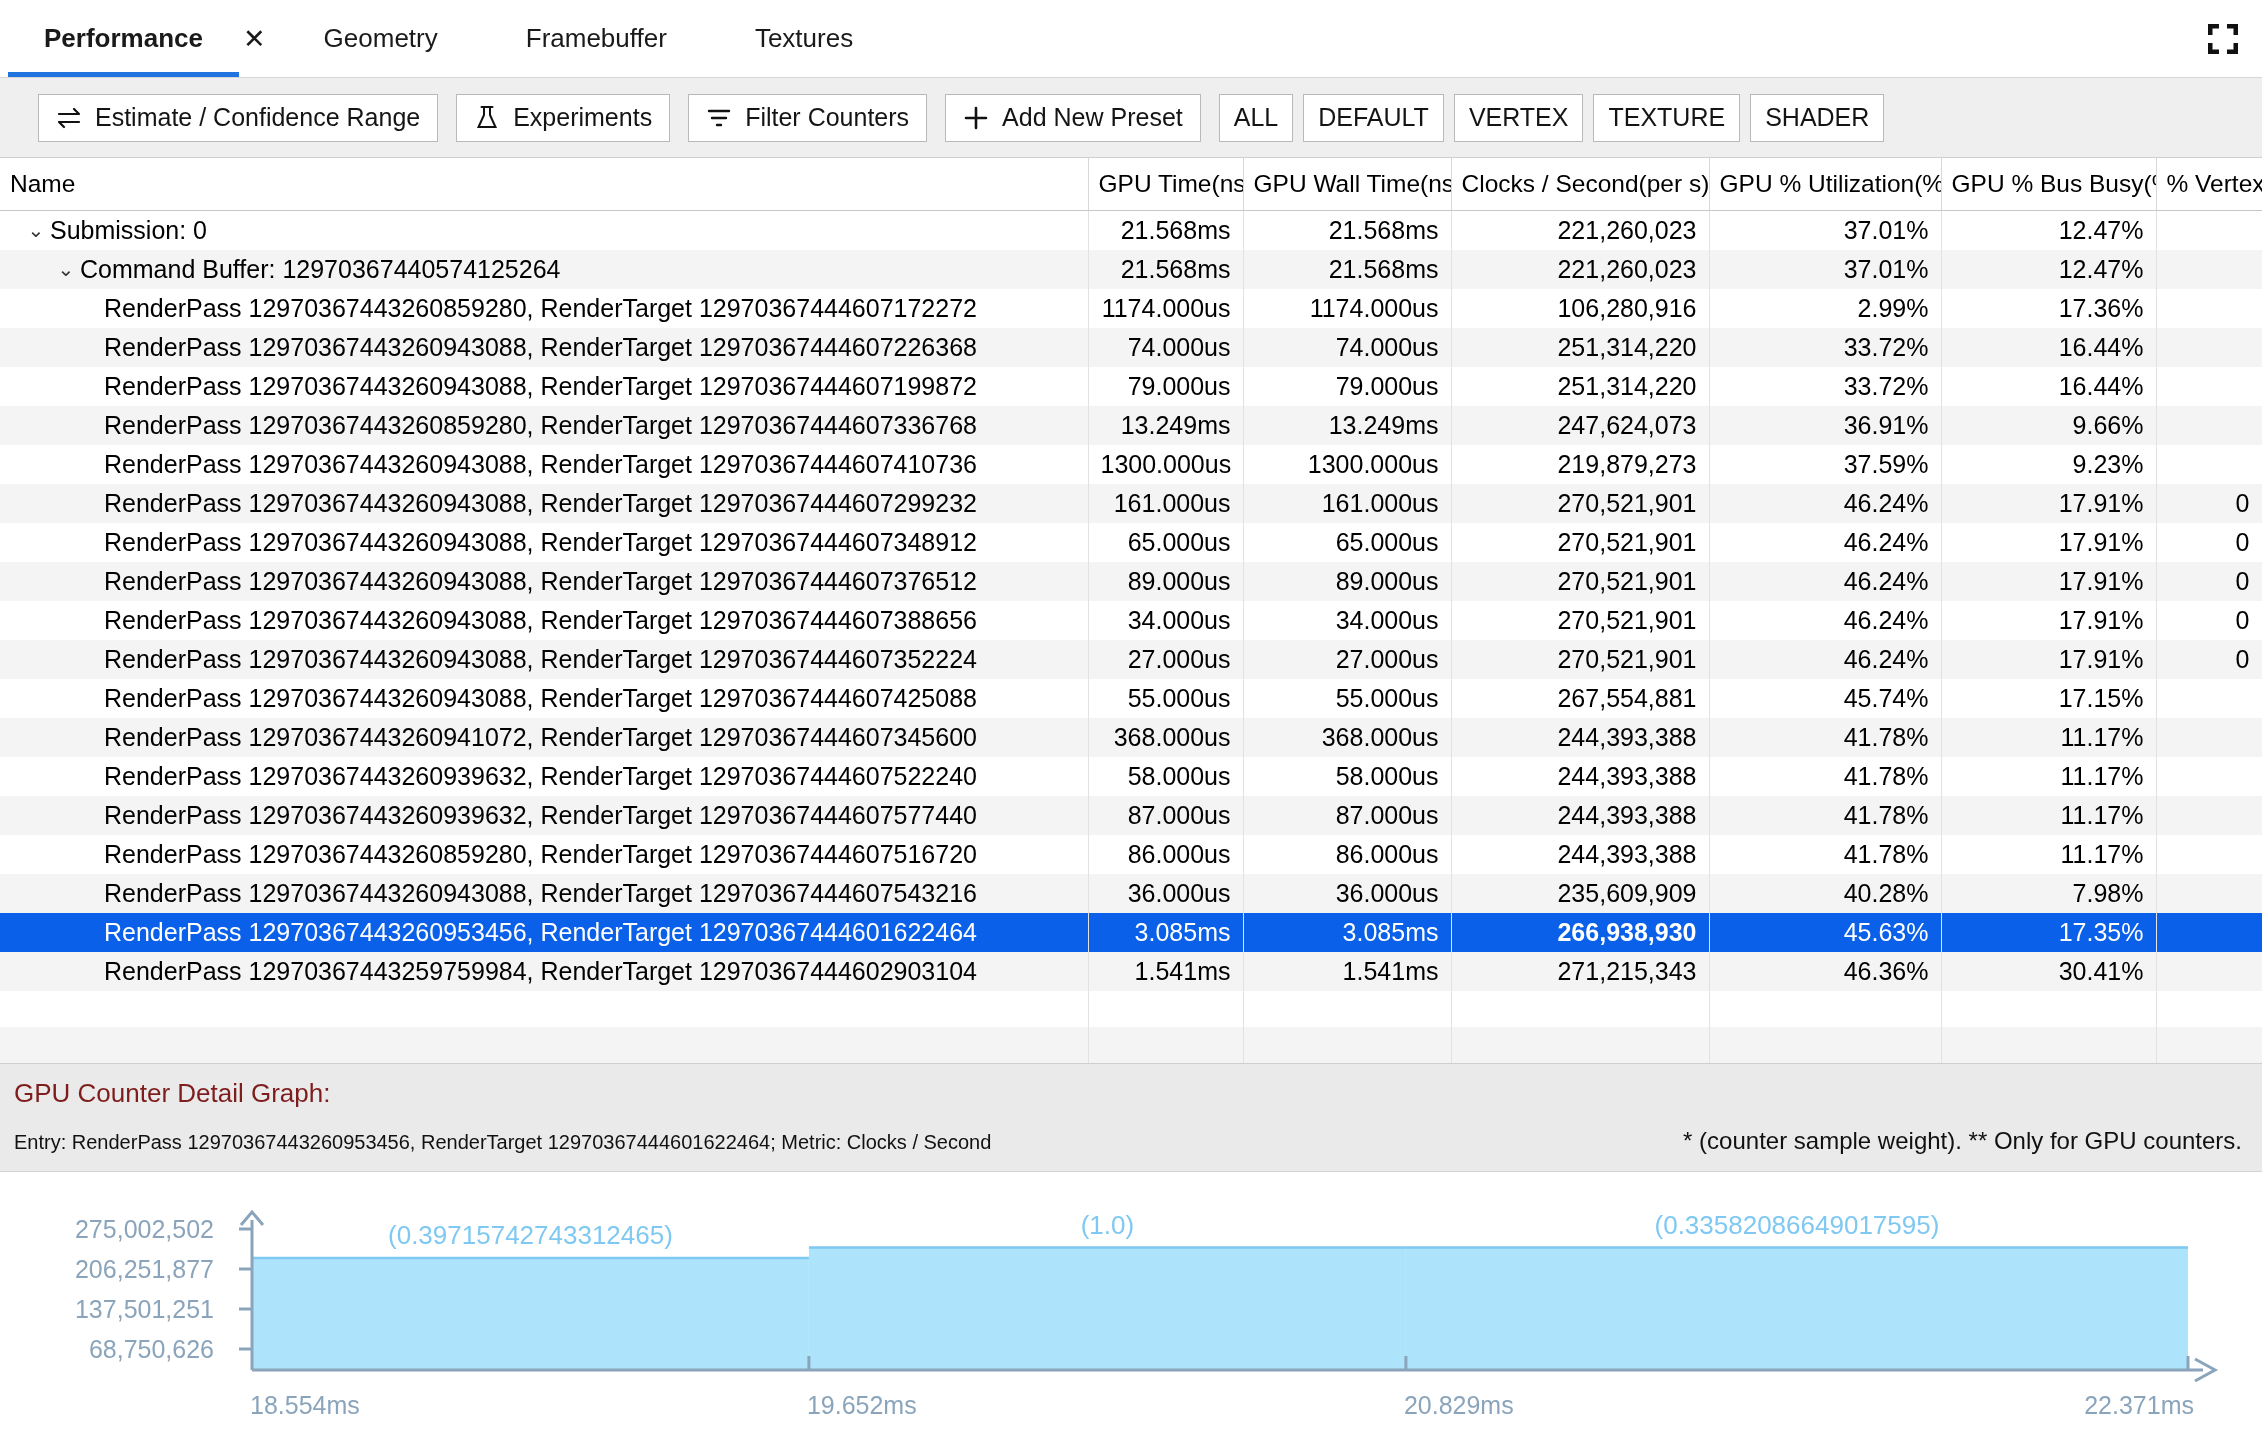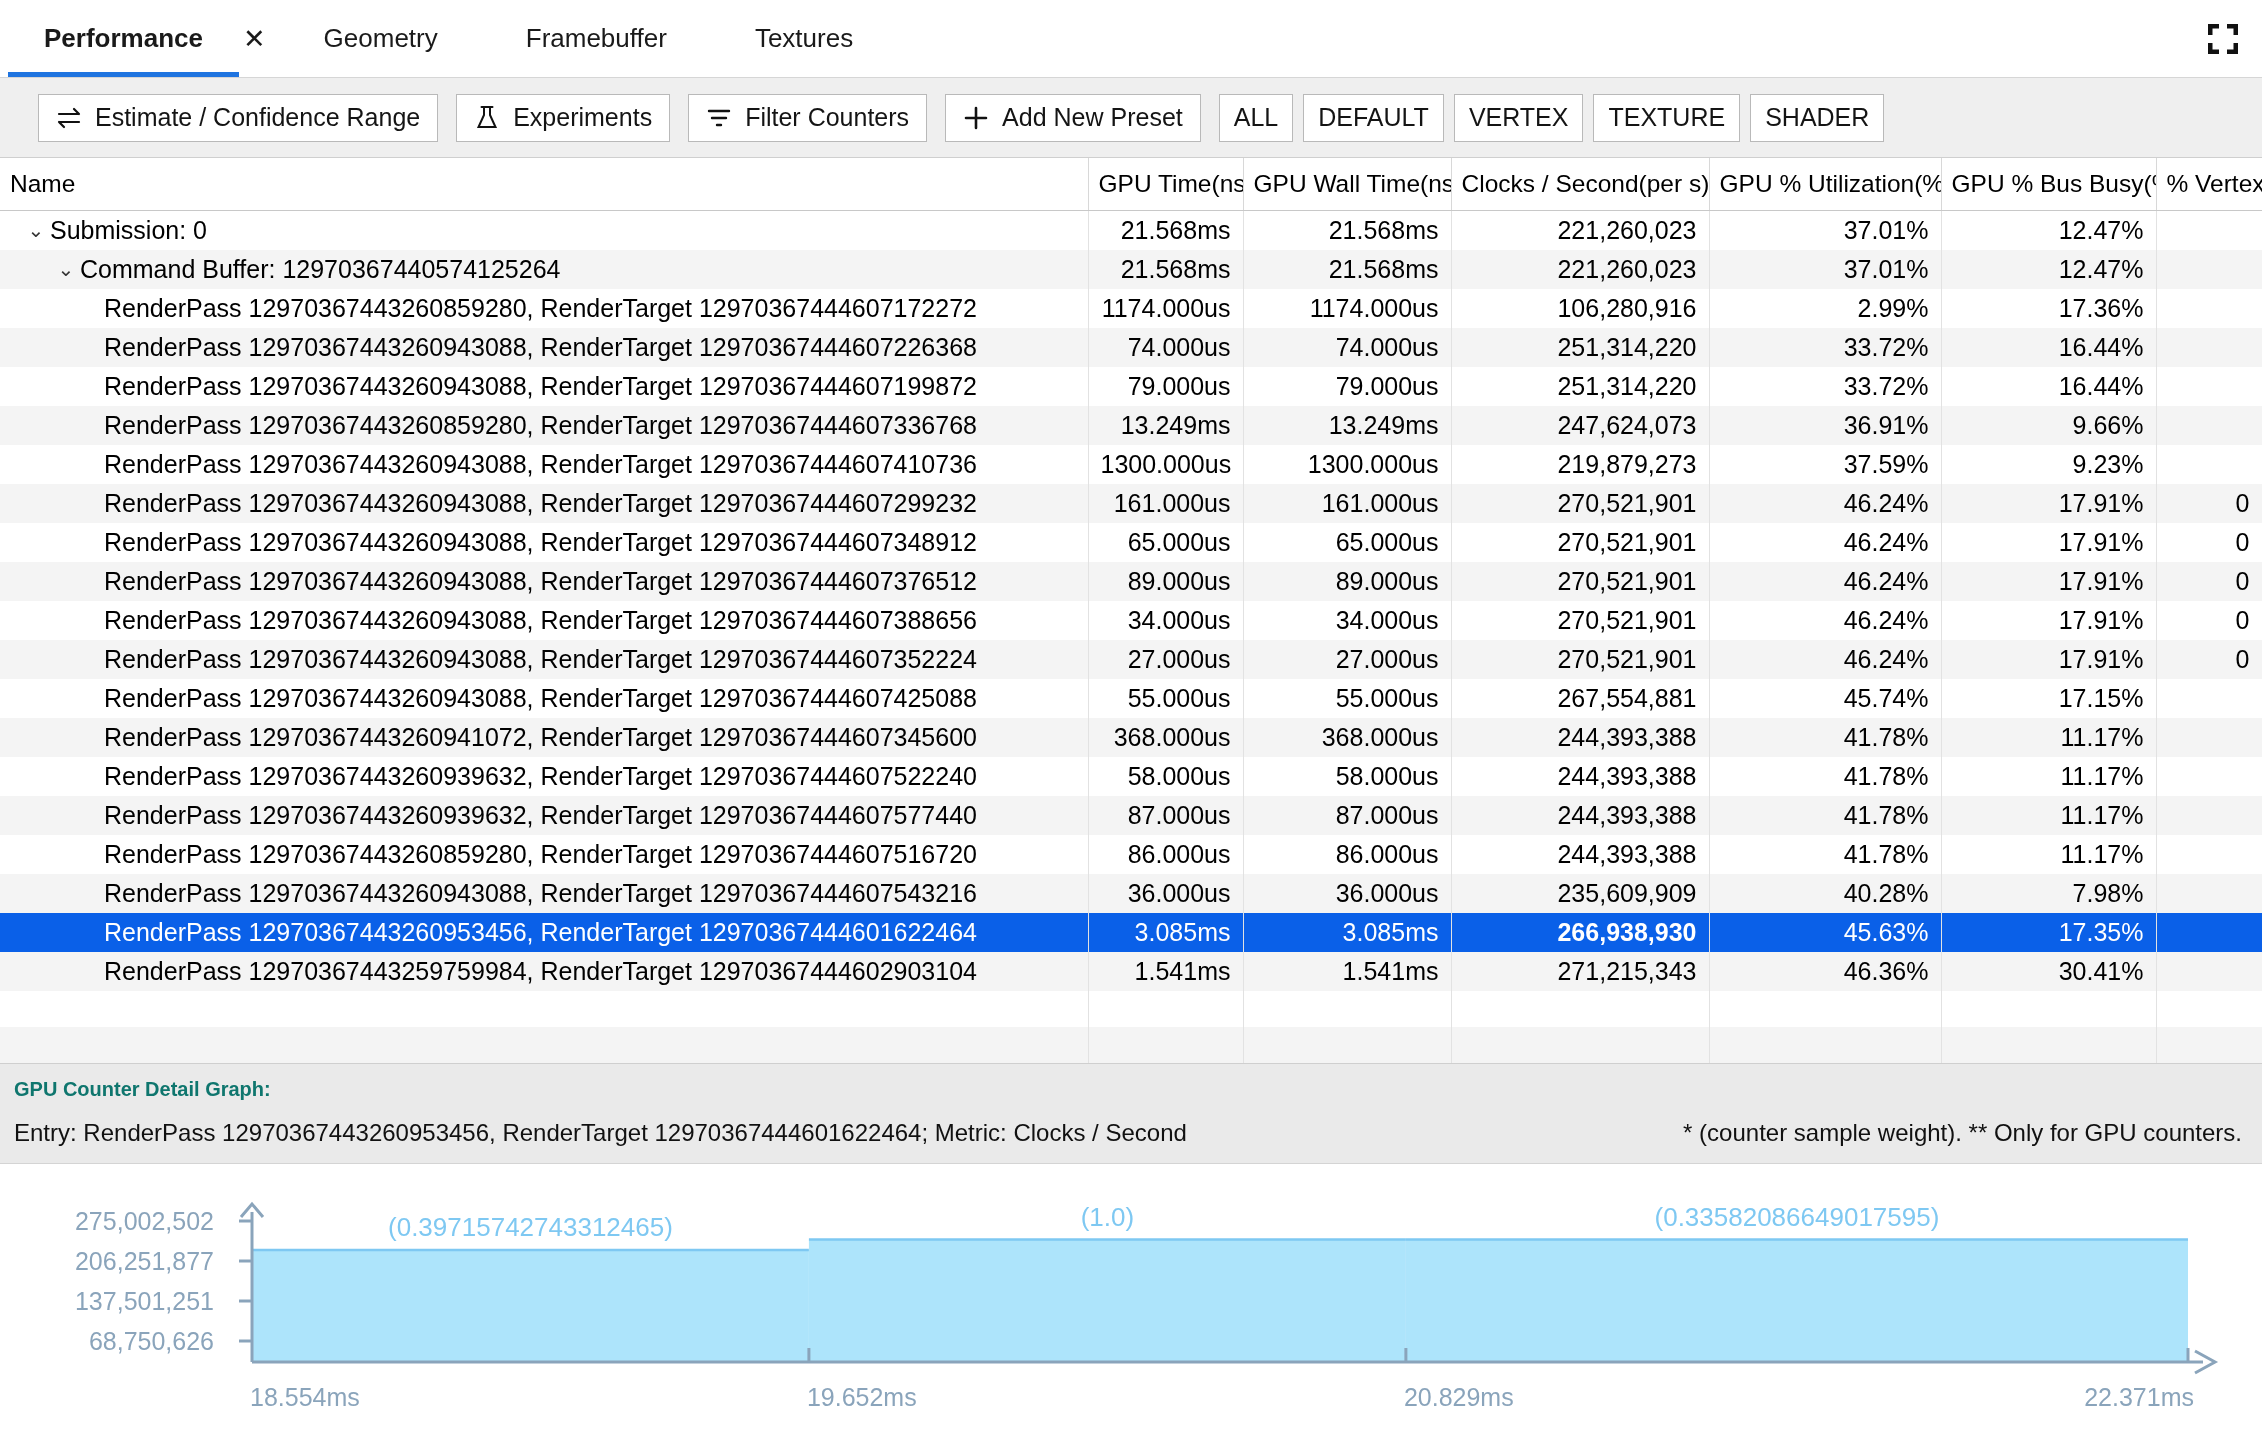--- a/index.html
+++ b/index.html
@@ -132,26 +132,26 @@
   .indent0 { padding-left: 10px; }
   .indent1 { padding-left: 40px; }
   .indent2 { padding-left: 92px; }
 
   
   #detail-head {
     background: #eaeaea;
     padding: 14px 14px 16px 14px;
     border-bottom: 1px solid #d4d4d4;
   }
-  #detail-title { font-size: 20px; font-weight: bold; color: #0f766e; }
+  #detail-title { font-size: 26px; font-weight: normal; color: #7f1d1d; }
   #detail-meta-row {
     display: flex; justify-content: space-between; align-items: baseline;
     margin-top: 18px;
   }
-  #detail-entry { font-size: 24px; color: #111; }
+  #detail-entry { font-size: 20px; color: #111; }
   #detail-note { font-size: 24px; color: #111; padding-right: 6px; }
 
   
   #chart-area {
     position: relative;
     height: 280px;
     background: #ffffff;
     border-bottom: 1px solid #d0d0d0;
   }
   #chart-svg { display: block; }

